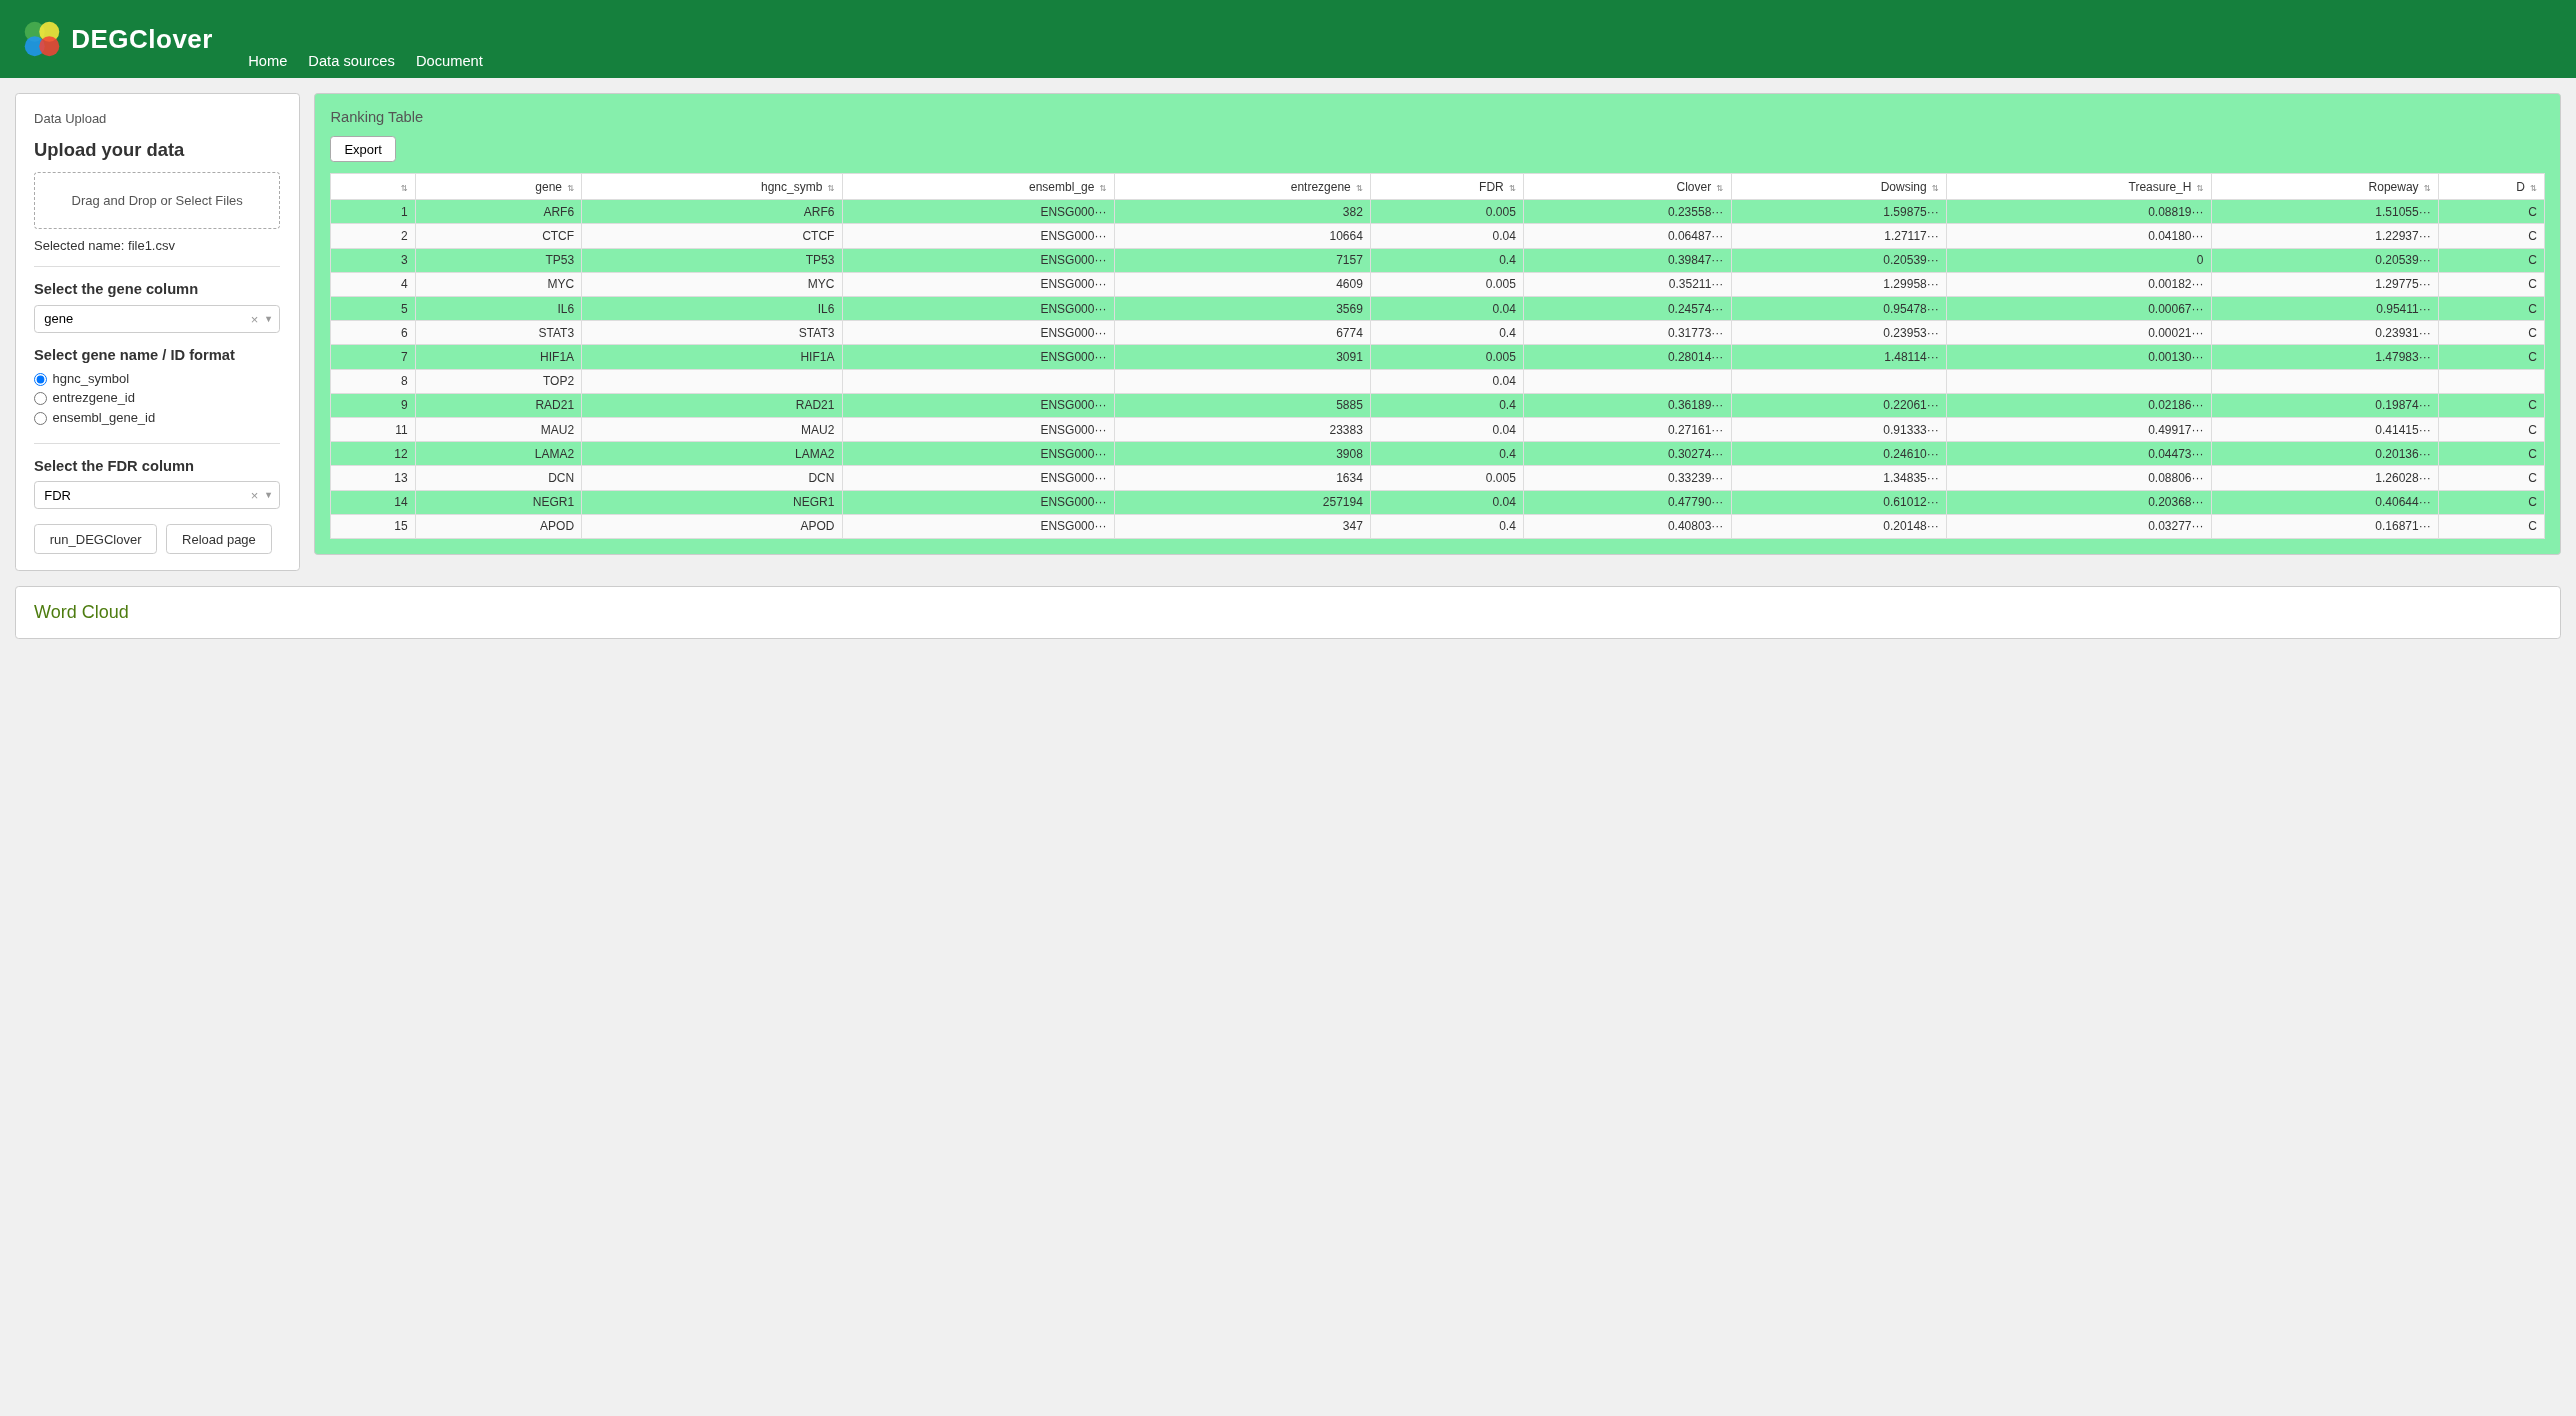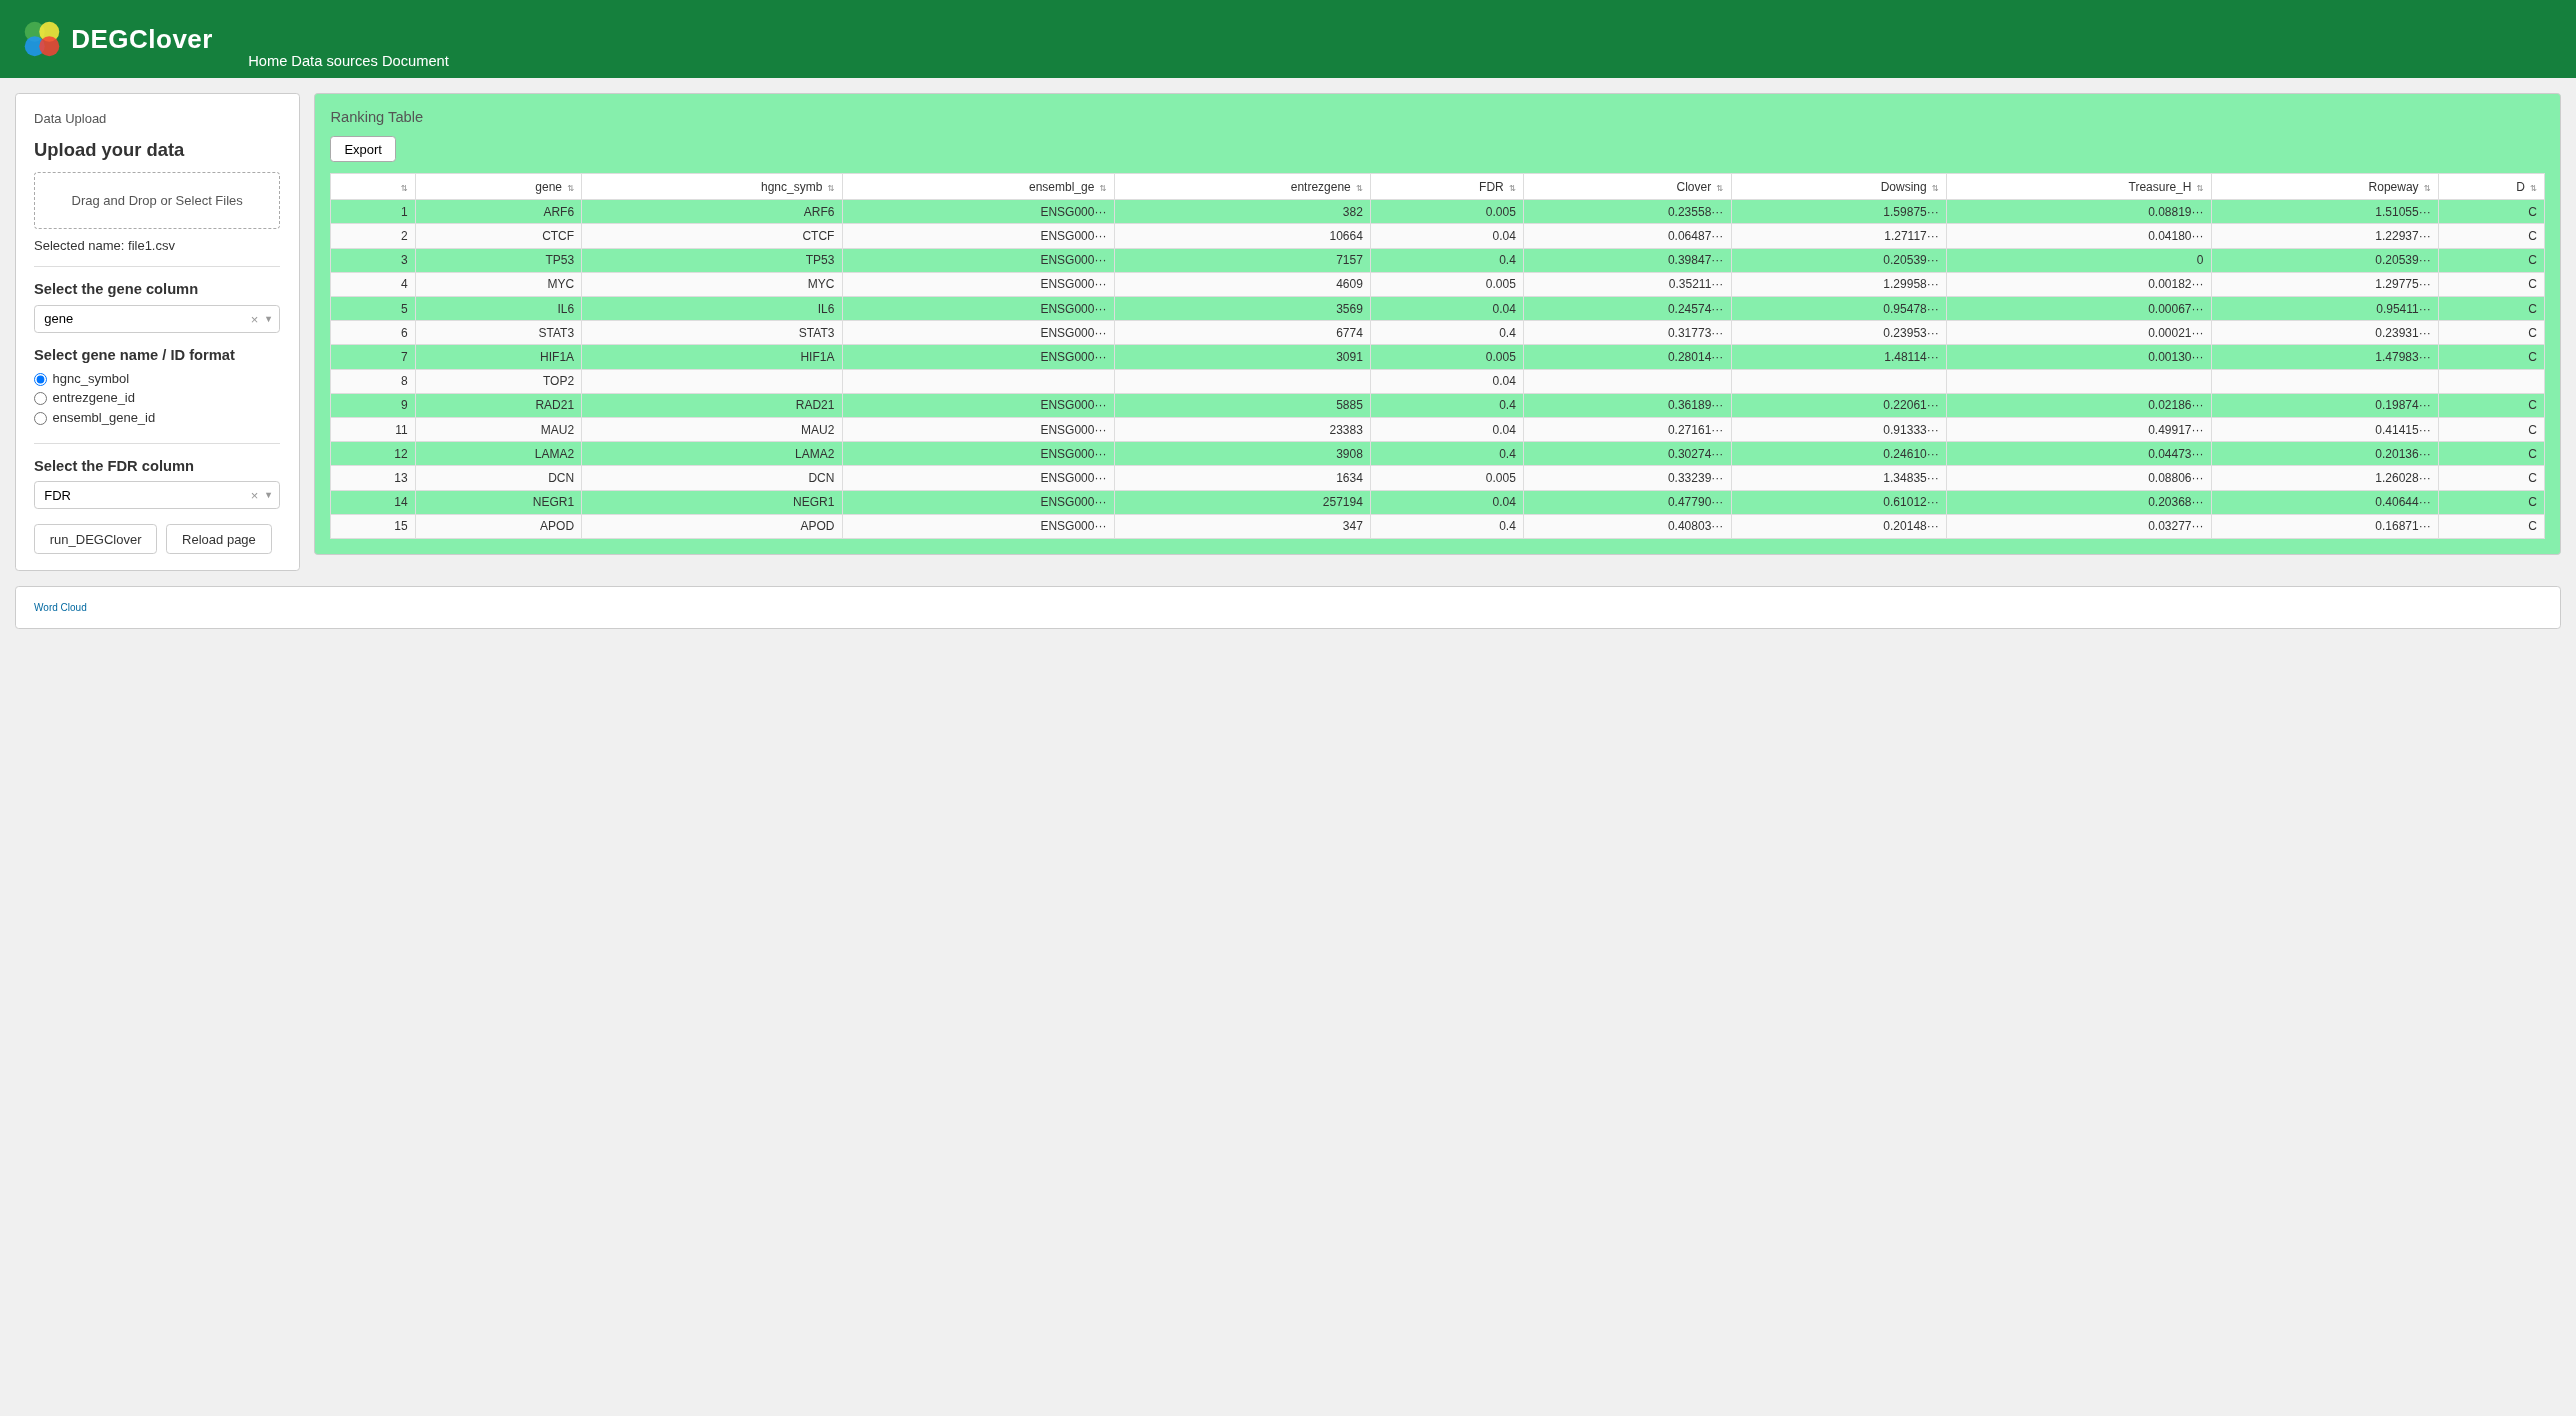--- a/index.html
+++ b/index.html
@@ -23,21 +23,21 @@
       height: 40px;
     }
     .header-title {
       color: white;
       font-size: 26px;
       font-weight: bold;
       letter-spacing: 0.5px;
     }
     .header-nav {
       display: flex;
-      gap: 4px;
+      gap: 21px;
       margin-left: 9.2px;
       margin-top: 44px;
     }
     .nav-link {
       color: white;
       font-size: 14.7px;
       cursor: pointer;
       text-decoration: none;
     }
 
@@ -220,22 +220,22 @@
 
     
     .bottom-panel {
       background: white;
       border: 0.9px solid #ccc;
       border-radius: 3.7px;
       padding: 14.7px 18.4px;
       margin: 0 14.7px 14.7px 14.7px;
     }
     .bottom-title {
-      font-size: 10px;
-      color: #0369a1;
+      font-size: 18px;
+      color: #4d7c0f;
     }
   </style>
 </head>
 <body>
 
 <div class="header">
   <div class="header-logo">
 
     <svg class="logo-icon" viewBox="0 0 44 44">
       <circle cx="14" cy="14" r="11" fill="#4caf50" opacity="0.85"></circle>

